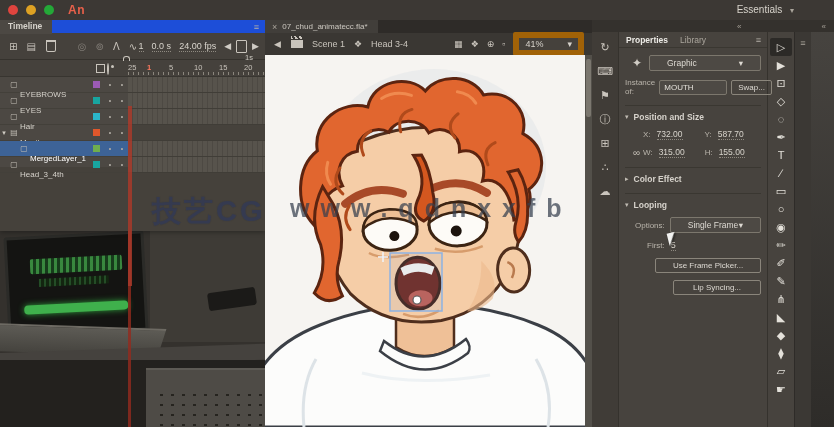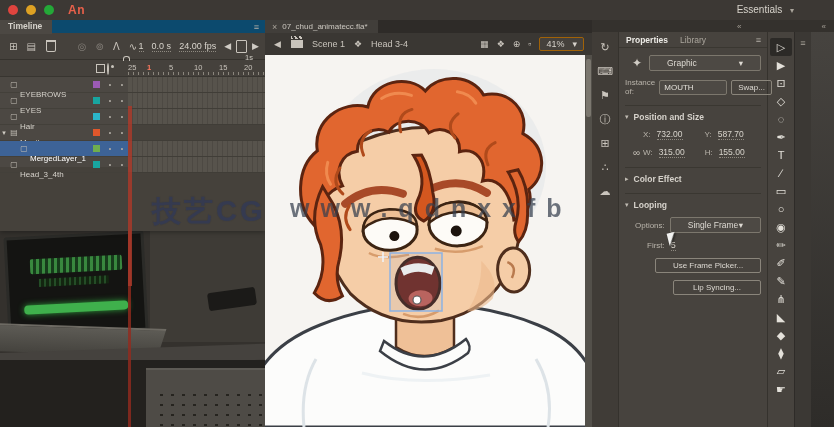--- a/index.html
+++ b/index.html
@@ -30,21 +30,21 @@
   #wallR{position:absolute;left:150px;top:0;width:120px;height:112px;background:#3e3b36;}
   #cable{position:absolute;left:168px;top:96px;width:70px;height:50px;border:3px solid #1d1c1a;border-radius:50%;border-top-color:transparent;border-left-color:transparent;transform:rotate(30deg);}
   #adapter{position:absolute;left:208px;top:60px;width:48px;height:18px;background:#1b1a18;border-radius:3px;transform:rotate(-8deg);}
   #pcbox{position:absolute;left:146px;top:138px;width:124px;height:60px;background:#4e4b46;border-top:2px solid #5d5a54;}
   #vents{position:absolute;left:156px;top:160px;width:112px;height:40px;
     background:radial-gradient(#26241f 1.4px,transparent 1.6px);background-size:11px 10px;}
   #redline-low{position:absolute;left:128px;top:0;width:3px;height:197px;background:rgba(148,42,30,.8);}
 
   
   #timeline{left:0;top:20px;width:265px;height:210px;background:#4a4641;z-index:3;box-shadow:0 2px 5px rgba(0,0,0,.35);}
-  #tl-tabs{height:13px;background:#0c4a6e;display:flex;align-items:center;}
+  #tl-tabs{height:13px;background:#1d4ed8;display:flex;align-items:center;}
   #tl-tab{background:#4c4843;color:#d6d2cb;font-size:8.5px;font-weight:bold;padding:1px 10px 2px 8px;height:11px;}
   #tl-menu{margin-left:auto;margin-right:6px;color:#b5b0a8;font-size:9px;}
   #tl-toolbar{height:26px;background:#45413c;border-bottom:1px solid #35322d;display:flex;align-items:center;}
   .tbi{color:#c9c4bc;font-size:10px;margin-left:9px;cursor:default;}
   .tbi.faded{opacity:.45;}
   .ico-trash{width:8px;height:9px;border:1px solid #c9c4bc;border-top:2px solid #c9c4bc;border-radius:0 0 2px 2px;margin-left:10px;}
   #tl-right{margin-left:auto;display:flex;align-items:center;gap:8px;margin-right:6px;}
   .hot{border-bottom:1px dotted #8f8a81;color:#d8d4cc;}
   .pb{display:flex;align-items:center;gap:5px;}
   .pb .fbox{width:9px;height:11px;border:1px solid #c9c4bc;border-radius:1px;}
@@ -88,21 +88,21 @@
   #docwin{left:265px;top:20px;width:327px;height:407px;background:#2e2b28;z-index:3;}
   #doc-tabbar{height:13px;background:#2e2b28;display:flex;}
   #doc-tab{background:#413e3a;color:#ccc8c0;font-size:8px;display:flex;align-items:center;gap:5px;padding:0 10px 0 7px;}
   #doc-tab .x{color:#a9a49b;font-size:9px;}
   #editbar{height:22px;background:#3a3733;display:flex;align-items:center;border-bottom:1px solid #2a2825;}
   .eb{color:#c9c4bc;font-size:9px;margin-left:9px;}
   .clapper{width:12px;height:8px;background:#c9c4bc;position:relative;margin-left:10px;}
   .clapper::before{content:"";position:absolute;left:0;top:-4px;width:12px;height:3px;
     background:repeating-linear-gradient(60deg,#c9c4bc 0 2px,#3a3733 2px 4px);}
   #eb-right{margin-left:auto;display:flex;align-items:center;gap:8px;margin-right:8px;}
-  #zoom-box{border:1px solid #a16207;border-radius:2px;padding:1px 6px;display:flex;gap:8px;align-items:flex-end;color:#d6d2cb;background:#45413c;}
+  #zoom-box{border:6px solid #a16207;border-radius:2px;padding:1px 6px;display:flex;gap:24px;align-items:flex-end;color:#d6d2cb;background:#45413c;}
   #stage{position:absolute;left:0;top:35px;width:320px;height:372px;background:#f6f4f1;overflow:hidden;}
   #vscroll{position:absolute;right:0;top:35px;width:7px;height:372px;background:#53504a;}
   #vthumb{position:absolute;left:1px;top:4px;width:5px;height:58px;background:#7b776f;border-radius:2px;}
 
   
   #dock{left:592px;top:20px;width:242px;height:407px;z-index:3;display:flex;flex-direction:column;}
   #dock-head{height:12px;background:#343129;display:flex;align-items:center;justify-content:flex-end;gap:80px;padding-right:8px;color:#a39e95;font-size:8px;background:#34312d;}
   #dock-body{flex:1;display:flex;}
   #panel-strip{width:26px;background:#403c37;display:flex;flex-direction:column;align-items:center;padding-top:10px;gap:13px;}
   .pico{color:#cac5bd;font-size:11px;line-height:1;}

